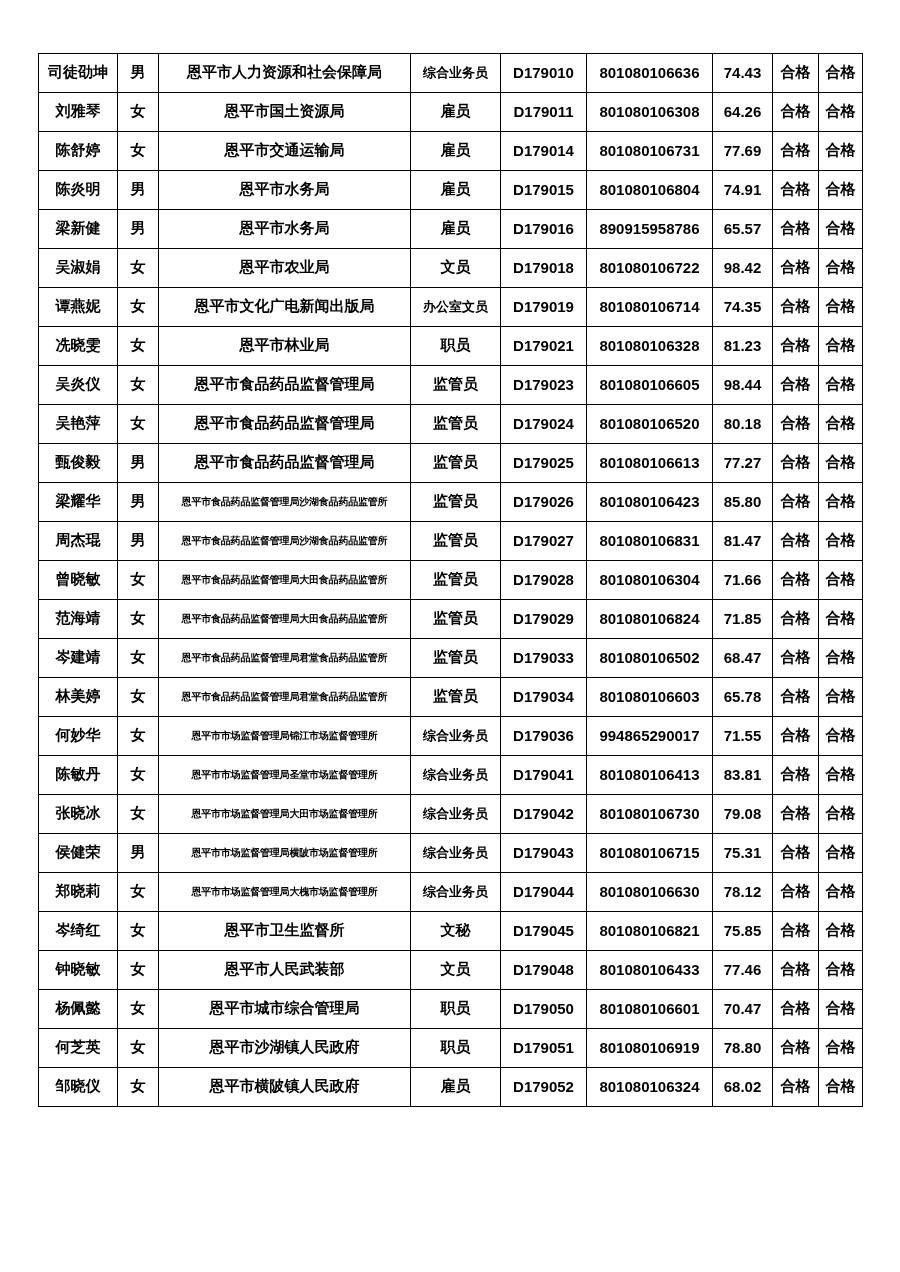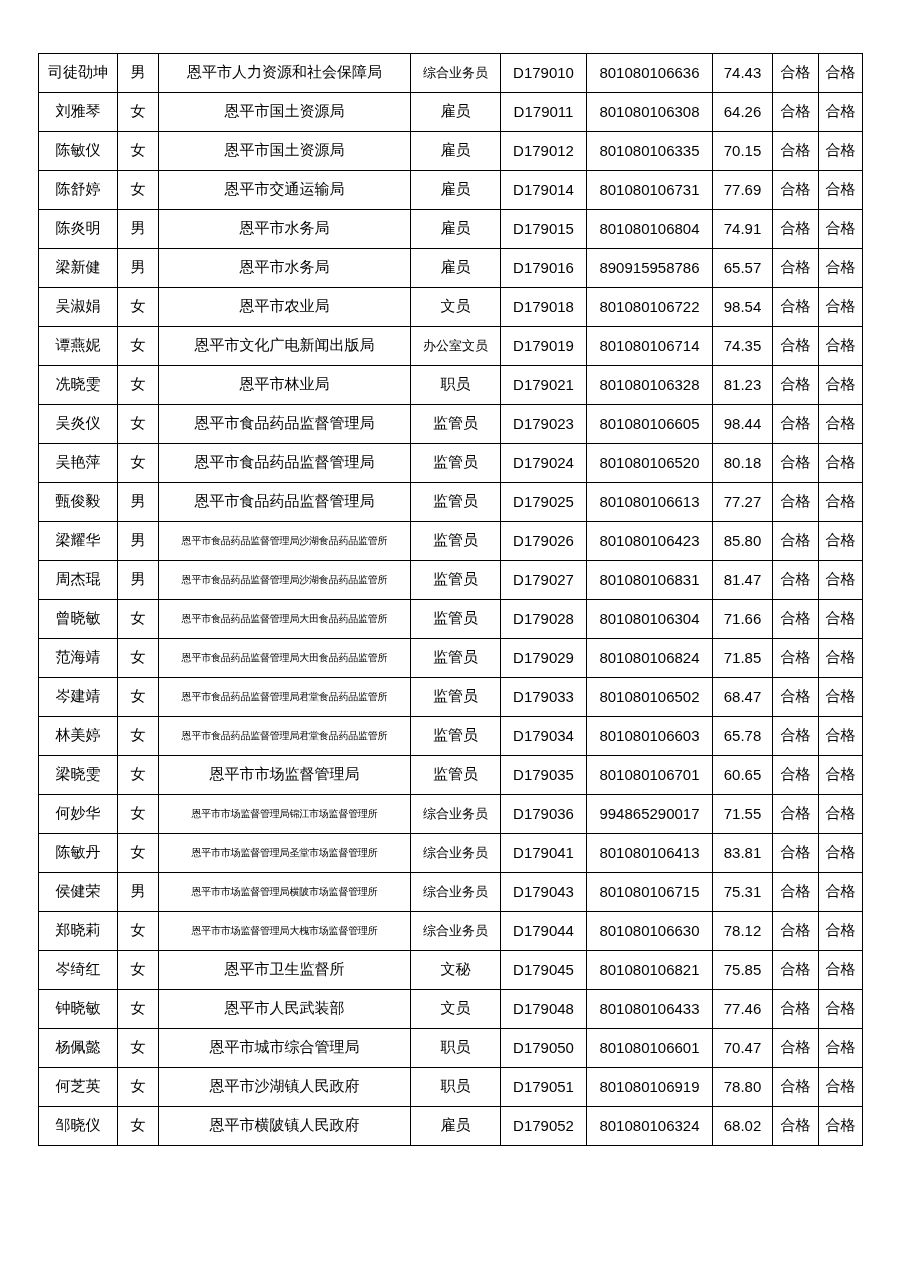--- a/index.html
+++ b/index.html
@@ -25,20 +25,21 @@
     position: absolute;
     left: 38px;
     top: 53px;
     width: 824px;
   }
   table.results {
     border-collapse: collapse;
     table-layout: fixed;
     width: 824px;
     background: #ffffff;
+    font-weight: bold;
   }
   table.results td {
     border: 1px solid #000000;
     padding: 0 2px;
     text-align: center;
     vertical-align: middle;
     height: 38px;
     line-height: 1.15;
     font-size: 15px;
     white-space: nowrap;
@@ -100,31 +101,20 @@
             <td class="cell-sex">女</td>
             <td class="cell-org">恩平市国土资源局</td>
             <td class="cell-pos">雇员</td>
             <td class="cell-code">D179011</td>
             <td class="cell-exam">801080106308</td>
             <td class="cell-score">64.26</td>
             <td class="cell-r1">合格</td>
             <td class="cell-r2">合格</td>
           </tr>
           <tr>
-            <td class="cell-name">陈敏仪</td>
-            <td class="cell-sex">女</td>
-            <td class="cell-org">恩平市国土资源局</td>
-            <td class="cell-pos">雇员</td>
-            <td class="cell-code">D179012</td>
-            <td class="cell-exam">801080106335</td>
-            <td class="cell-score">70.15</td>
-            <td class="cell-r1">合格</td>
-            <td class="cell-r2">合格</td>
-          </tr>
-          <tr>
             <td class="cell-name">陈舒婷</td>
             <td class="cell-sex">女</td>
             <td class="cell-org">恩平市交通运输局</td>
             <td class="cell-pos">雇员</td>
             <td class="cell-code">D179014</td>
             <td class="cell-exam">801080106731</td>
             <td class="cell-score">77.69</td>
             <td class="cell-r1">合格</td>
             <td class="cell-r2">合格</td>
           </tr>
@@ -150,21 +140,21 @@
             <td class="cell-r1">合格</td>
             <td class="cell-r2">合格</td>
           </tr>
           <tr>
             <td class="cell-name">吴淑娟</td>
             <td class="cell-sex">女</td>
             <td class="cell-org">恩平市农业局</td>
             <td class="cell-pos">文员</td>
             <td class="cell-code">D179018</td>
             <td class="cell-exam">801080106722</td>
-            <td class="cell-score">98.54</td>
+            <td class="cell-score">98.42</td>
             <td class="cell-r1">合格</td>
             <td class="cell-r2">合格</td>
           </tr>
           <tr>
             <td class="cell-name">谭燕妮</td>
             <td class="cell-sex">女</td>
             <td class="cell-org">恩平市文化广电新闻出版局</td>
             <td class="cell-pos shrink">办公室文员</td>
             <td class="cell-code">D179019</td>
             <td class="cell-exam">801080106714</td>
@@ -276,49 +266,49 @@
             <td class="cell-sex">女</td>
             <td class="cell-org shrink">恩平市食品药品监督管理局君堂食品药品监管所</td>
             <td class="cell-pos">监管员</td>
             <td class="cell-code">D179034</td>
             <td class="cell-exam">801080106603</td>
             <td class="cell-score">65.78</td>
             <td class="cell-r1">合格</td>
             <td class="cell-r2">合格</td>
           </tr>
           <tr>
-            <td class="cell-name">梁晓雯</td>
-            <td class="cell-sex">女</td>
-            <td class="cell-org">恩平市市场监督管理局</td>
-            <td class="cell-pos">监管员</td>
-            <td class="cell-code">D179035</td>
-            <td class="cell-exam">801080106701</td>
-            <td class="cell-score">60.65</td>
-            <td class="cell-r1">合格</td>
-            <td class="cell-r2">合格</td>
-          </tr>
-          <tr>
             <td class="cell-name">何妙华</td>
             <td class="cell-sex">女</td>
             <td class="cell-org shrink">恩平市市场监督管理局锦江市场监督管理所</td>
             <td class="cell-pos shrink">综合业务员</td>
             <td class="cell-code">D179036</td>
             <td class="cell-exam">994865290017</td>
             <td class="cell-score">71.55</td>
             <td class="cell-r1">合格</td>
             <td class="cell-r2">合格</td>
           </tr>
           <tr>
             <td class="cell-name">陈敏丹</td>
             <td class="cell-sex">女</td>
             <td class="cell-org shrink">恩平市市场监督管理局圣堂市场监督管理所</td>
             <td class="cell-pos shrink">综合业务员</td>
             <td class="cell-code">D179041</td>
             <td class="cell-exam">801080106413</td>
             <td class="cell-score">83.81</td>
+            <td class="cell-r1">合格</td>
+            <td class="cell-r2">合格</td>
+          </tr>
+          <tr>
+            <td class="cell-name">张晓冰</td>
+            <td class="cell-sex">女</td>
+            <td class="cell-org shrink">恩平市市场监督管理局大田市场监督管理所</td>
+            <td class="cell-pos shrink">综合业务员</td>
+            <td class="cell-code">D179042</td>
+            <td class="cell-exam">801080106730</td>
+            <td class="cell-score">79.08</td>
             <td class="cell-r1">合格</td>
             <td class="cell-r2">合格</td>
           </tr>
           <tr>
             <td class="cell-name">侯健荣</td>
             <td class="cell-sex">男</td>
             <td class="cell-org shrink">恩平市市场监督管理局横陂市场监督管理所</td>
             <td class="cell-pos shrink">综合业务员</td>
             <td class="cell-code">D179043</td>
             <td class="cell-exam">801080106715</td>

